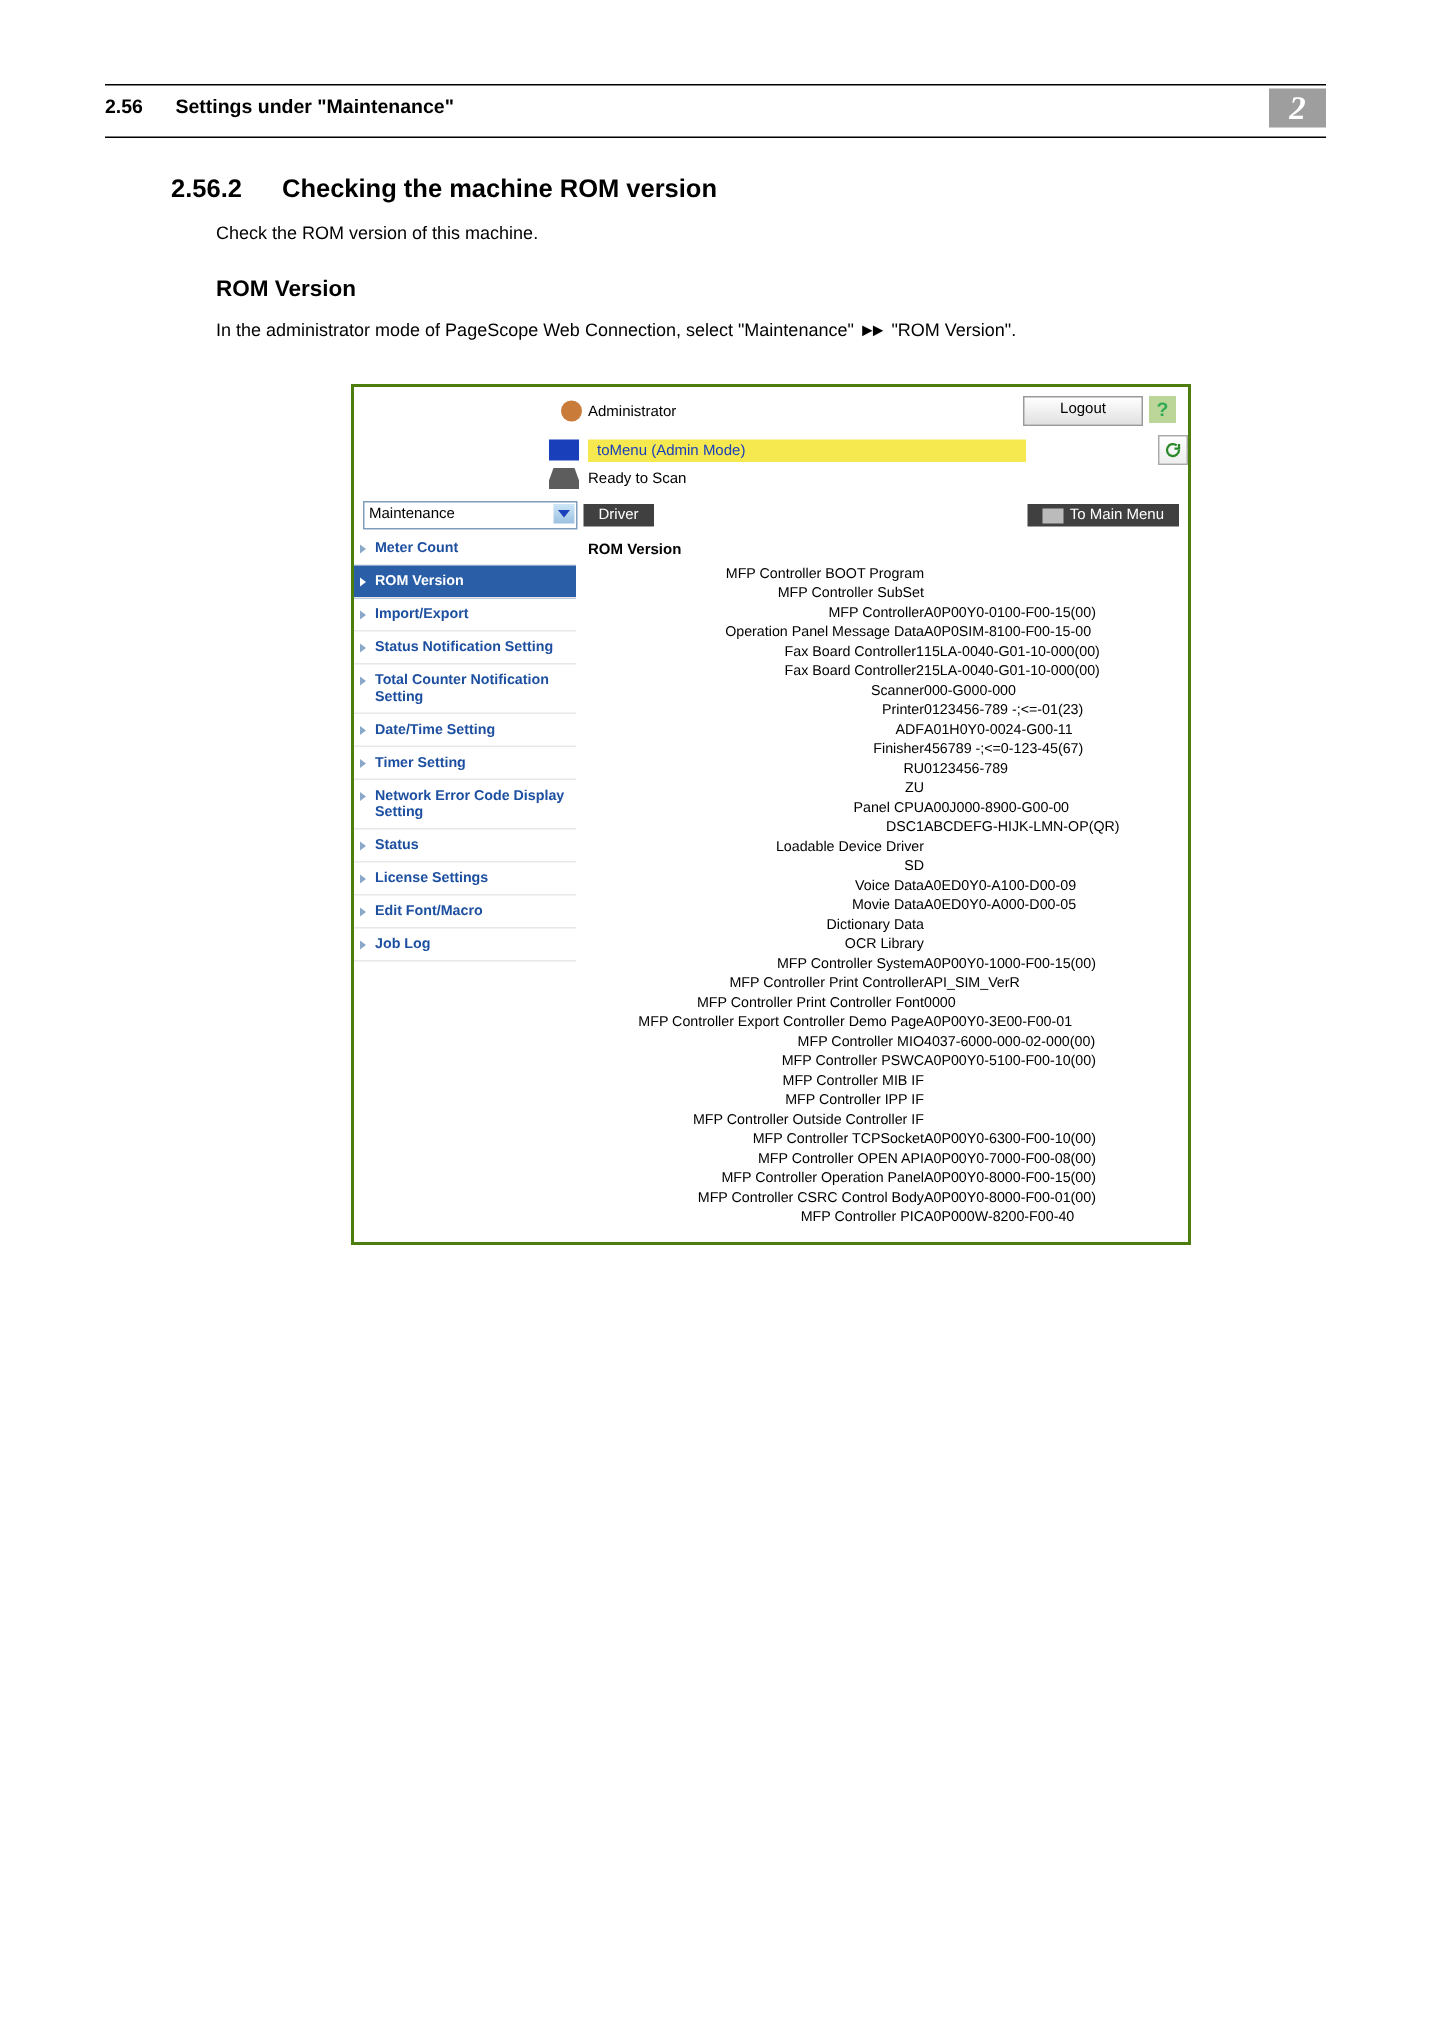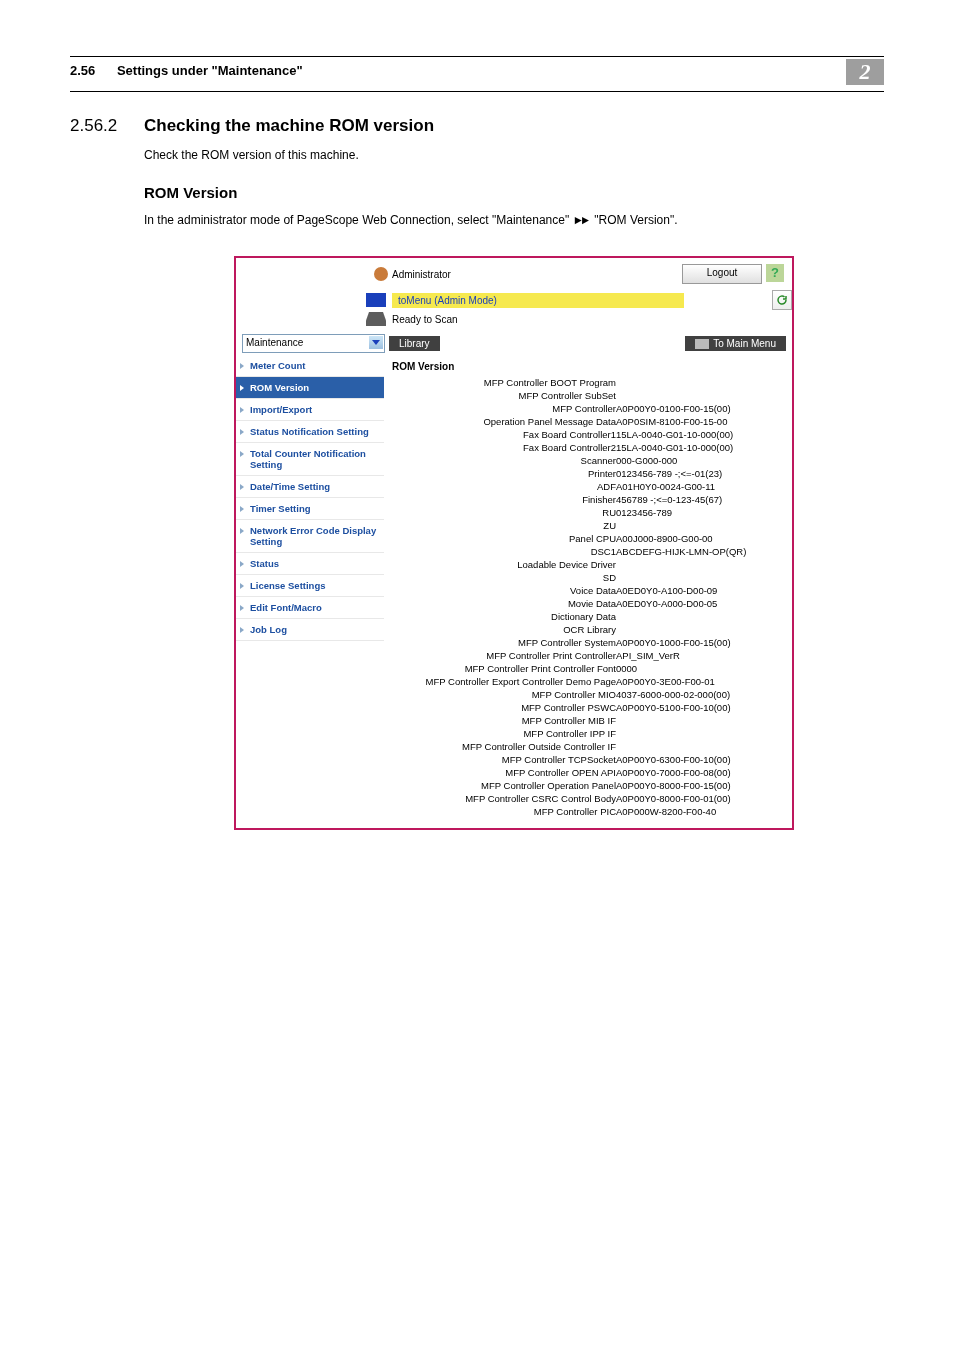--- a/index.html
+++ b/index.html
@@ -48,22 +48,23 @@
   border-top: 1px solid #000;
   margin-bottom: 24px;
 }
 .h-section {
   display: flex;
   align-items: baseline;
   margin-bottom: 10px;
 }
 .h-section .num {
   font-size: 17px;
-  font-weight: normal;
+  font-weight: bold;
   width: 74px;
+  margin-left: 44px;
 }
 .h-section .title {
   font-size: 17px;
   font-weight: bold;
 }
 .indent-block { margin-left: 74px; }
 .body-text {
   font-size: 12px;
   line-height: 1.5;
   margin-bottom: 20px;
@@ -75,21 +76,21 @@
 }
 .arrows {
   font-family: 'Courier New', monospace;
   display: inline-block;
   padding: 0 2px;
 }
 
 
 .shot {
   width: 560px;
-  border: 2px solid #be185d;
+  border: 2px solid #4d7c0f;
   background: #fff;
   font-size: 10px;
   margin-top: 6px;
   box-sizing: border-box;
 }
 .shot-top {
   display: flex;
   padding: 6px 8px 6px 8px;
 }
 .admin-area {
@@ -236,21 +237,21 @@
                 </svg>
           </div>
         </div>
         <div class="status-line">
           <span class="printer-icon"></span>
           <span>Ready to Scan</span>
         </div>
       </div>
       <div class="tabbar">
         <div class="dropdown">Maintenance</div>
-        <div class="display-tab">Library</div>
+        <div class="display-tab">Driver</div>
         <div class="to-main">
           <span class="ico"></span>
           <span>To Main Menu</span>
         </div>
       </div>
       <div class="shot-body">
         <div class="sidebar" id="sidebar">
               <div class="item">Meter Count</div>
               <div class="item sel">ROM Version</div>
               <div class="item">Import/Export</div>

